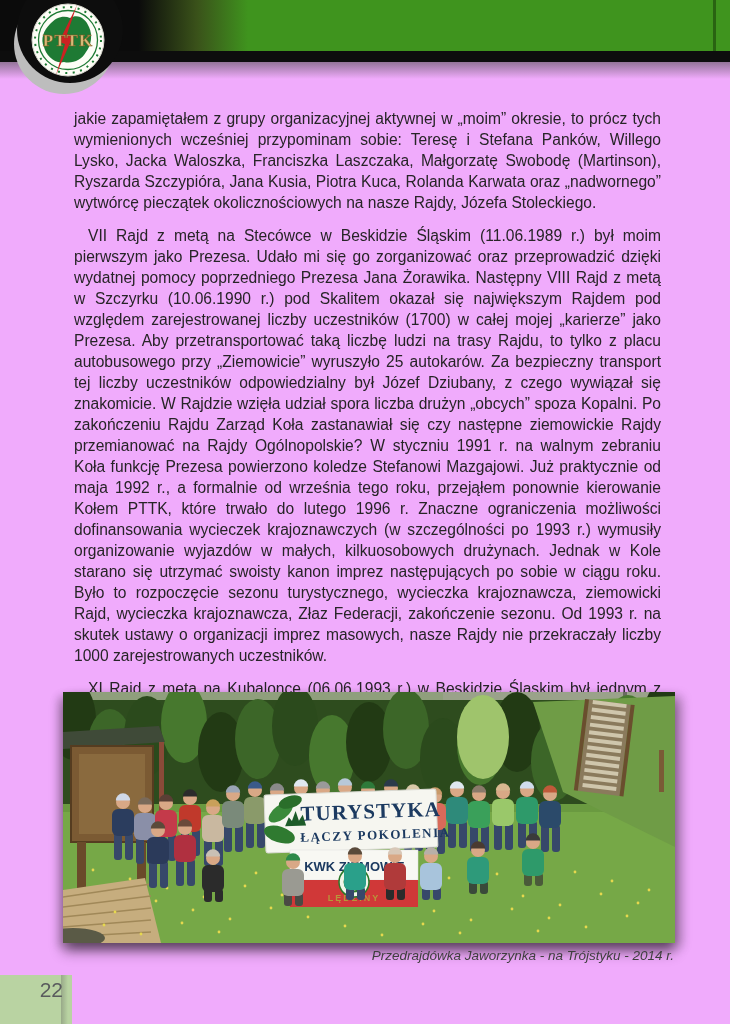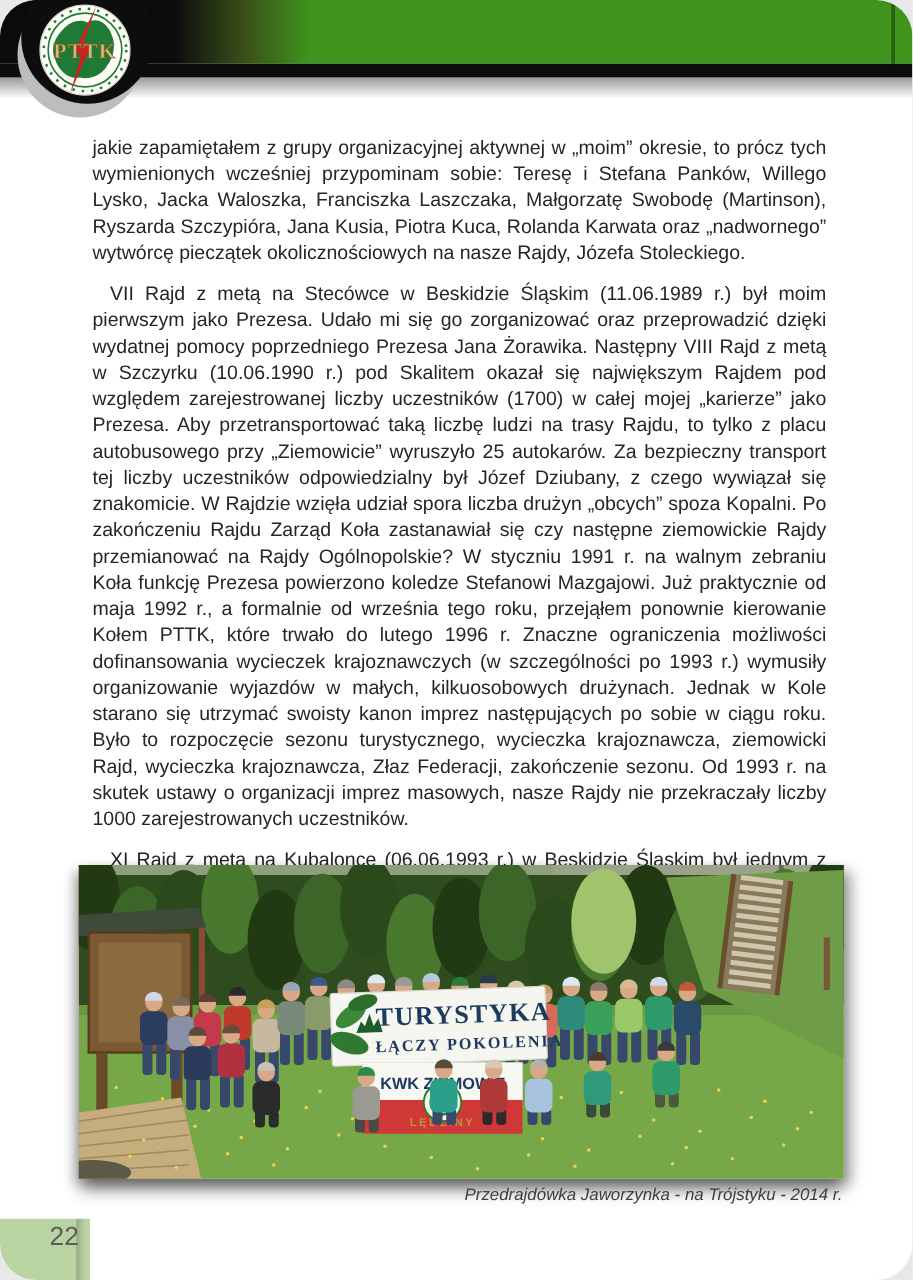--- a/index.html
+++ b/index.html
@@ -1,17 +1,17 @@
 <!DOCTYPE html>
 <html><head>
 <meta charset="utf-8">
 <style>
   html,body{margin:0;padding:0;background:#e8e8e8;}
-  #page{position:relative;width:730px;height:1024px;background:#ffffff;overflow:hidden;
-        font-family:"Liberation Sans",sans-serif;border-radius:29px;}
+  #page{position:relative;width:730px;height:1024px;background:#f0abfc;overflow:hidden;
+        font-family:"Liberation Sans",sans-serif;}
   
   .header-bar{position:absolute;left:0;top:0;width:730px;height:51px;
     background:linear-gradient(90deg,#0b0b0b 0%,#0b0b0b 19%,#3a521a 27%,#3f941e 34%,#3f941e 100%);}
   .header-seam{position:absolute;left:713px;top:0;width:3px;height:51px;background:rgba(15,40,5,.45);}
   .header-underline{position:absolute;left:0;top:51px;width:730px;height:11px;background:#0d0d0d;}
   .header-shadow{position:absolute;left:0;top:62px;width:730px;height:17px;
     background:linear-gradient(rgba(70,70,70,.55),rgba(255,255,255,0));}
   .logo-svg{position:absolute;left:6px;top:-8px;}
   
   .content{position:absolute;left:62px;top:96px;width:611px;color:#272427;}

